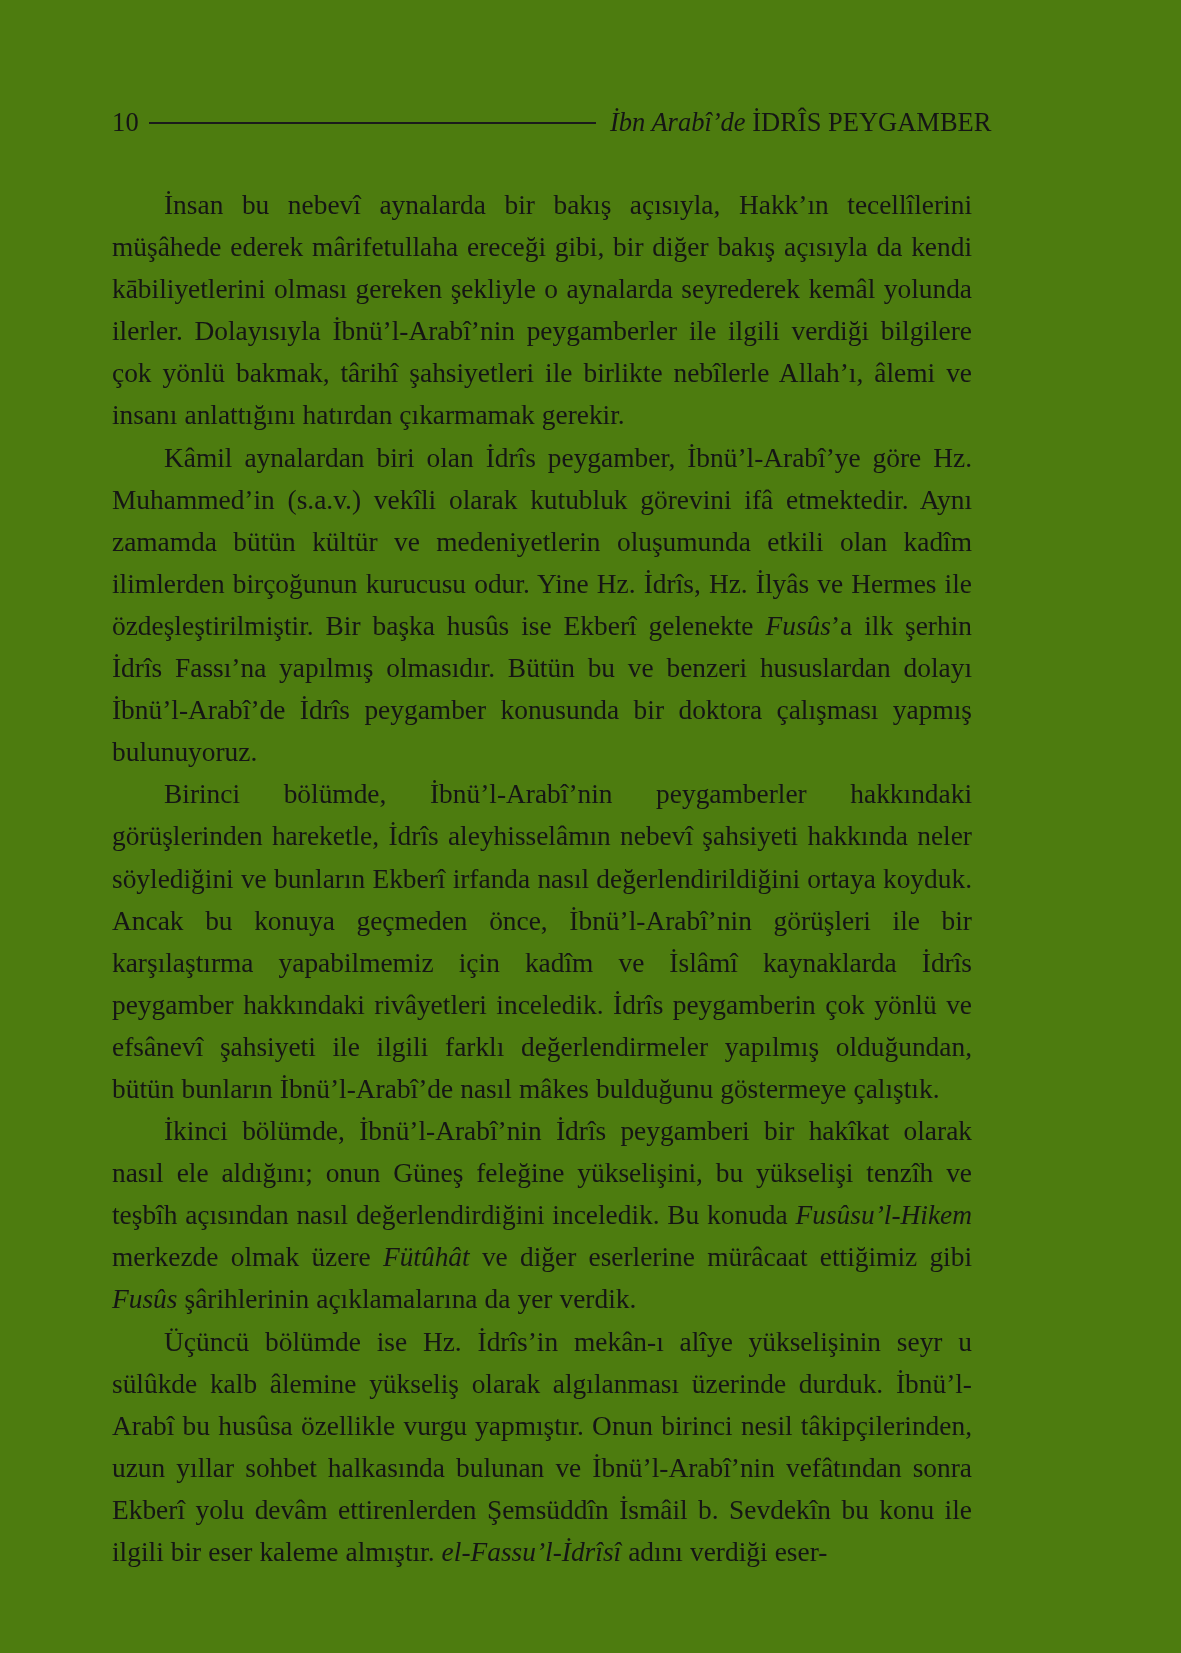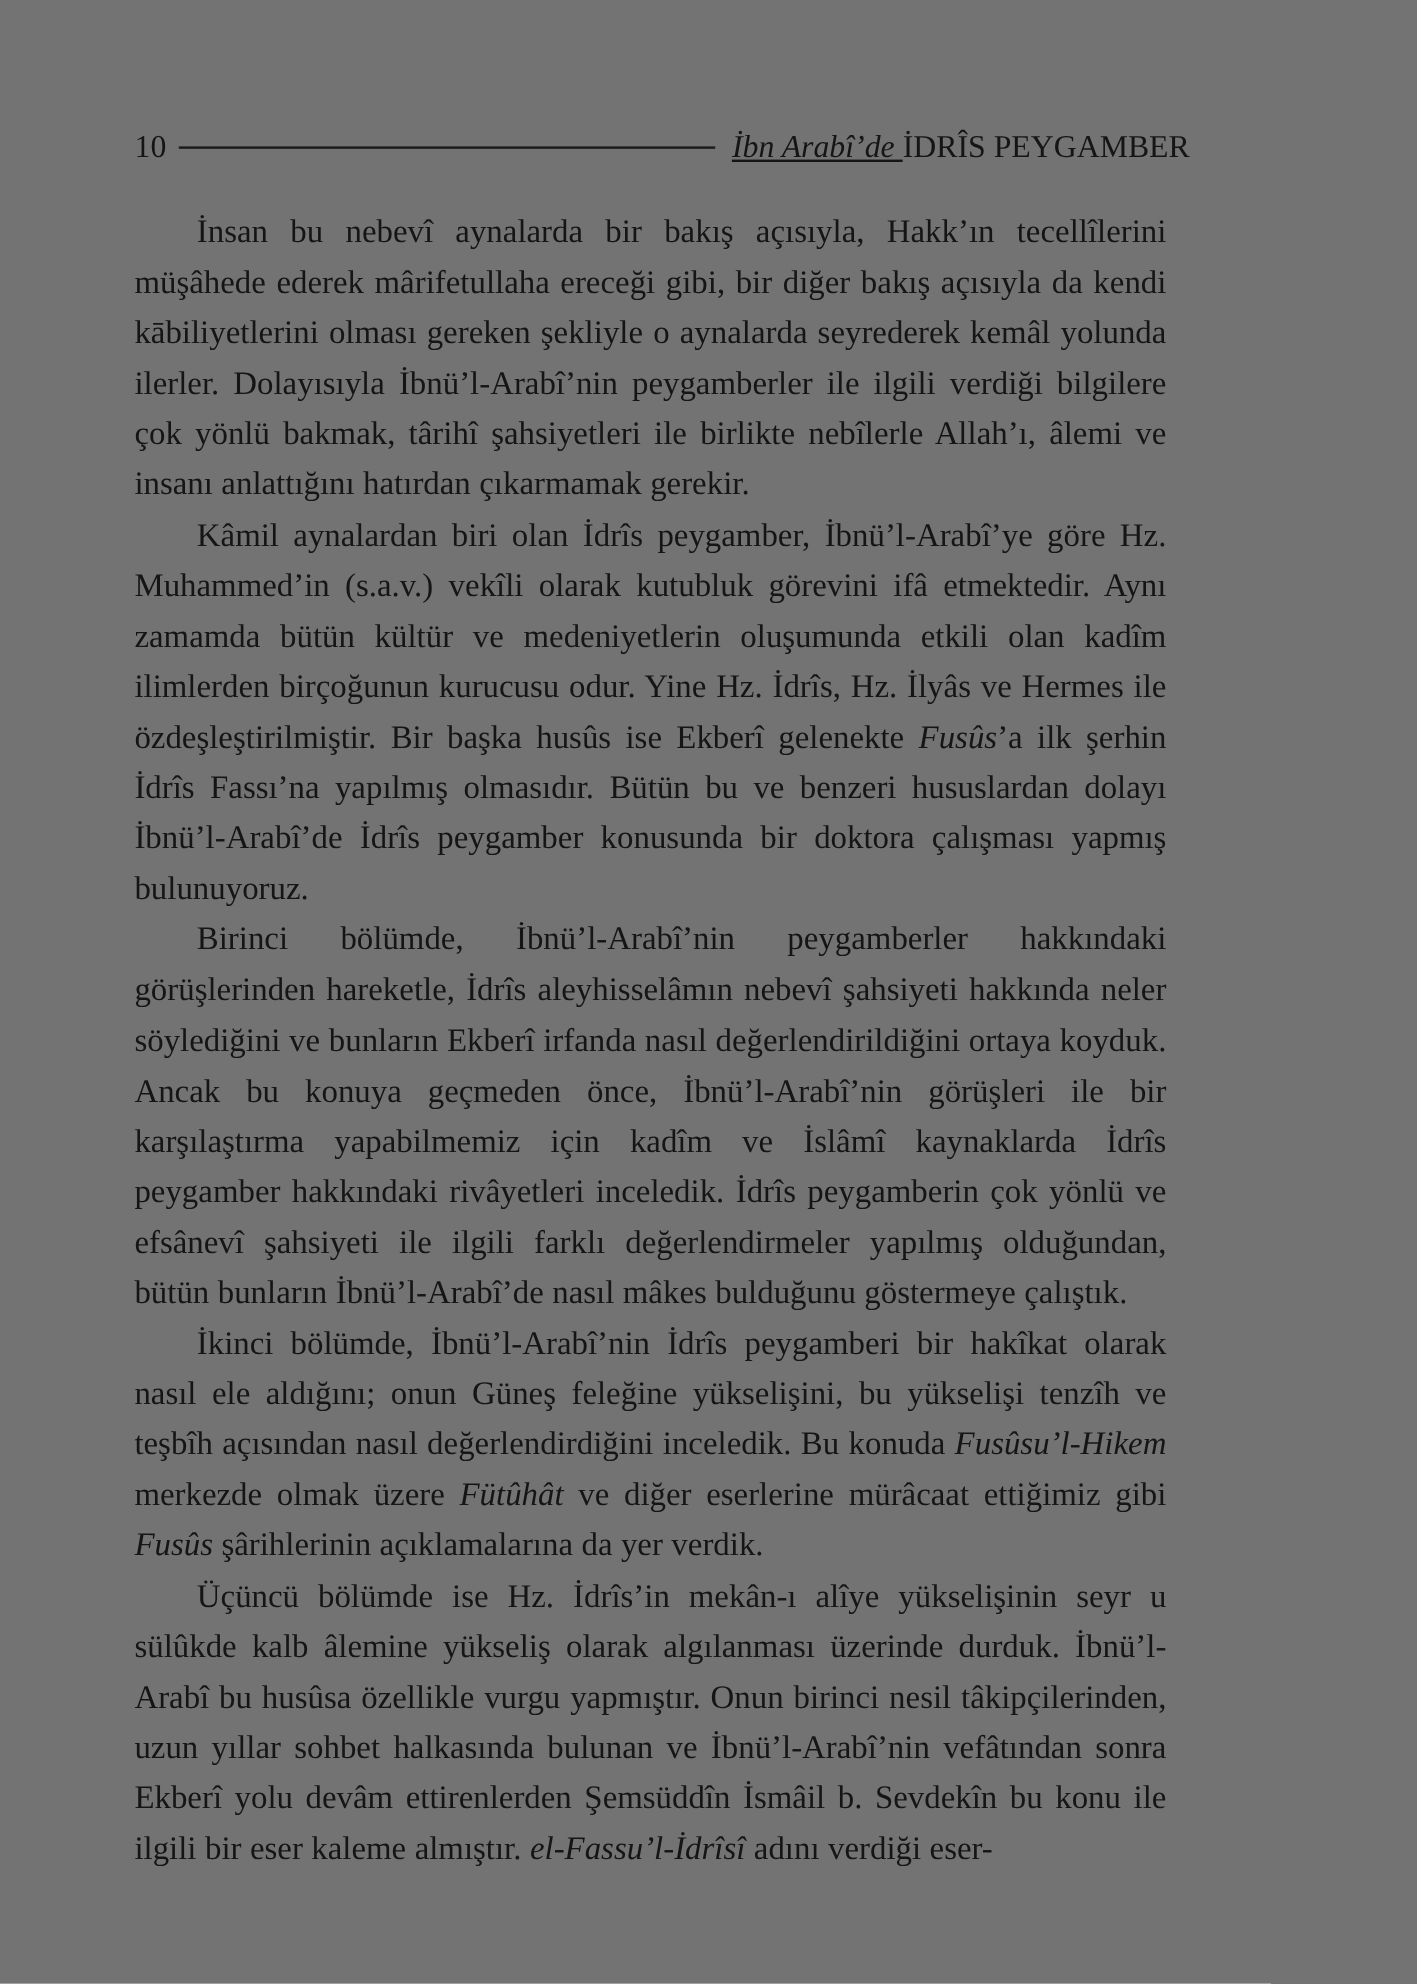--- a/index.html
+++ b/index.html
@@ -15,21 +15,21 @@
     color: #151515;
     position: relative;
     overflow: hidden;
   }
   .page {
     position: absolute;
     left: 0;
     top: 0;
     width: 1181px;
     height: 1653px;
-    background: #737373;
+    background: #4d7c0f;
   }
 
   
   .running-head {
     position: absolute;
     left: 112px;
     top: 100px;
     width: 857px;
     height: 44px;
     display: flex;
@@ -54,32 +54,31 @@
   .head-title {
     flex: 1 1 auto;
     text-align: right;
     font-size: 26.5px;
     line-height: 1;
     white-space: nowrap;
     padding-left: 14px;
   }
   .head-title .ital {
     font-style: italic;
-    text-decoration: underline;
   }
   .head-title .caps {
     font-style: normal;
     text-align: center;
   }
 
   
   .body-text {
     position: absolute;
     left: 112px;
-    top: 172px;
+    top: 184px;
     width: 860px;
   }
   .body-text p {
     margin: 0 0 0 0;
     font-size: 27.4px;
     line-height: 42.1px;
     text-align: justify;
     text-justify: inter-word;
     text-indent: 52px;
     hyphens: manual;

